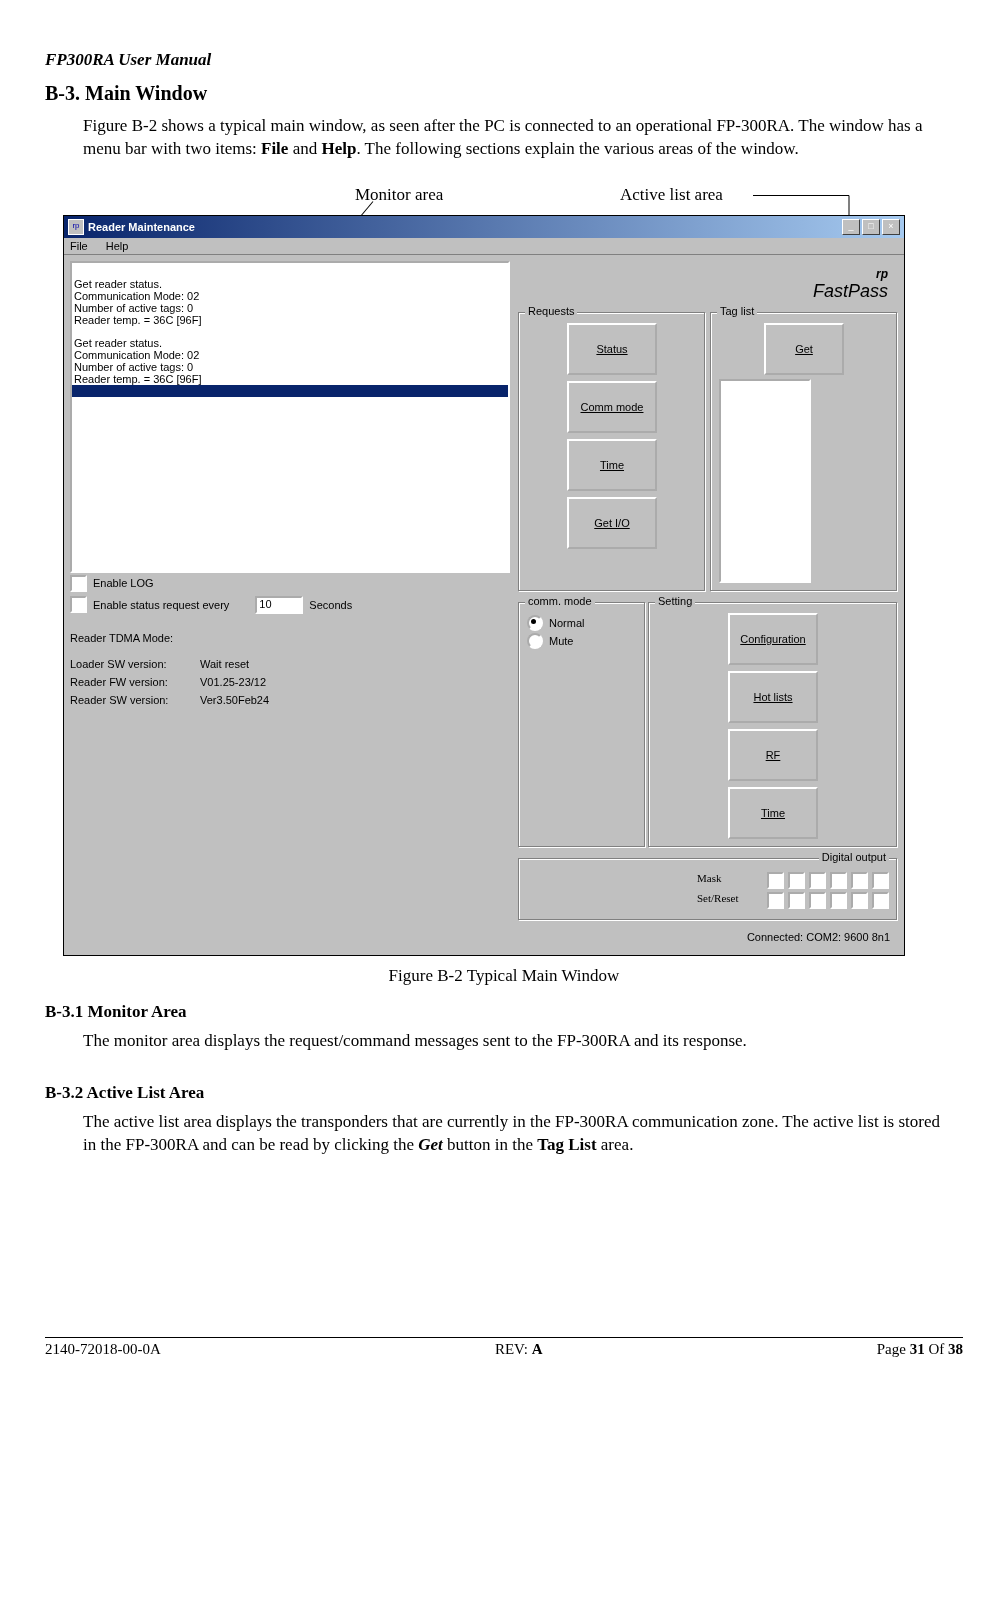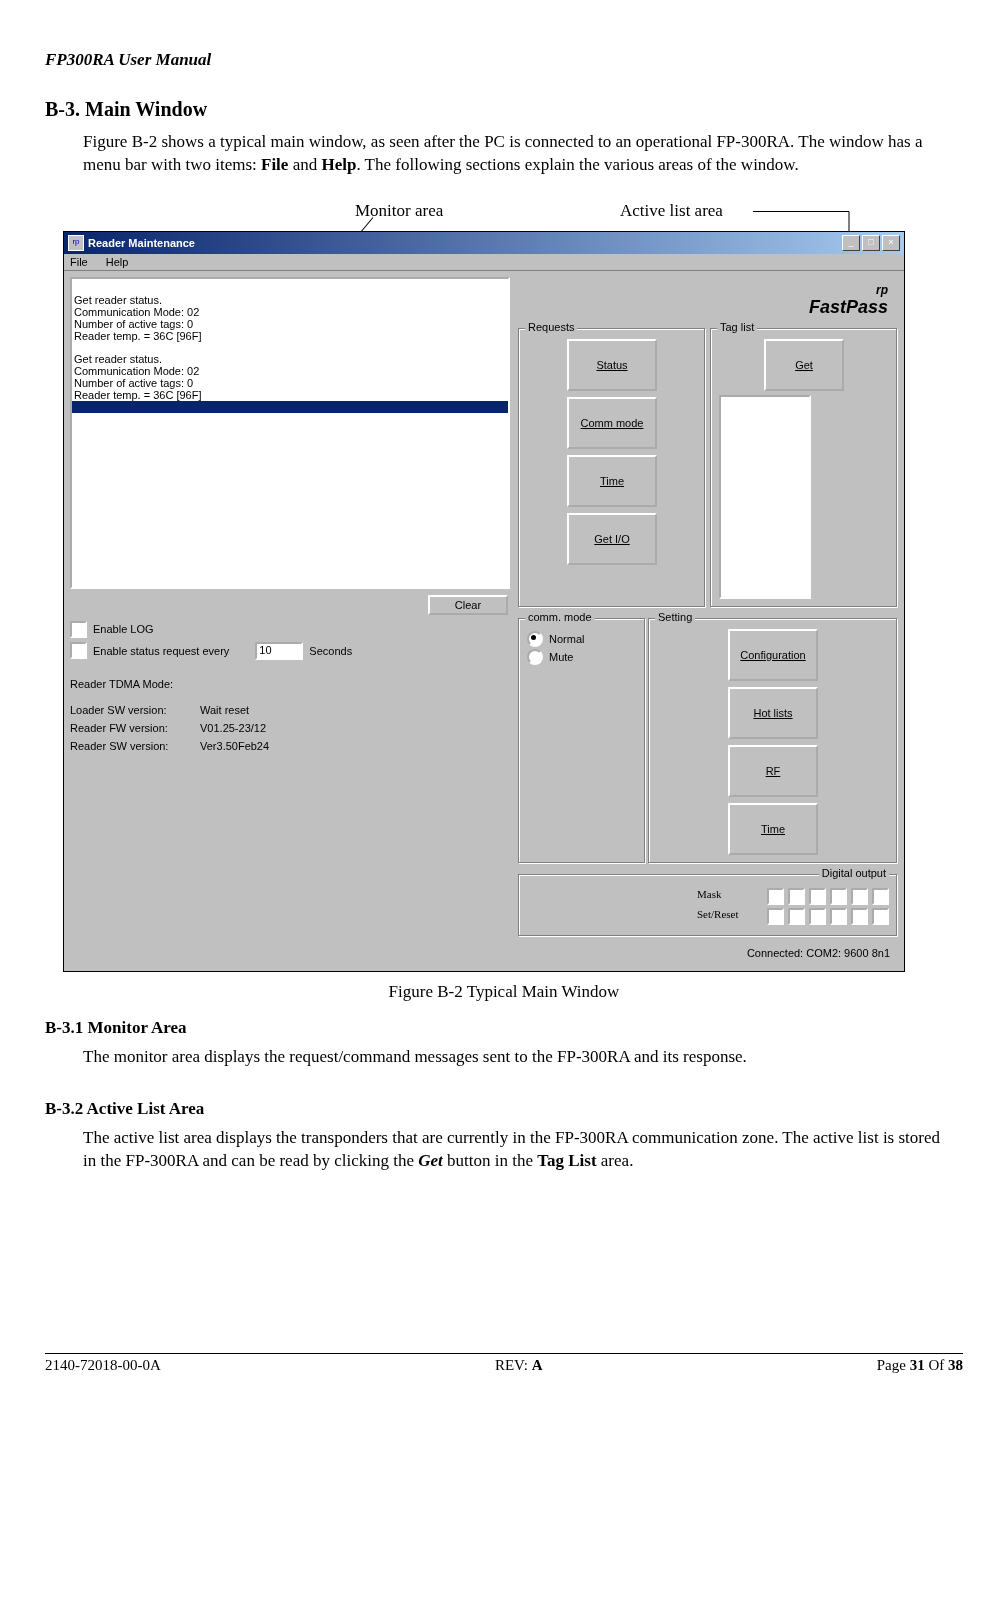--- a/index.html
+++ b/index.html
@@ -9,21 +9,21 @@
     margin: 0;
     padding: 50px 45px 30px 45px;
     background: #fff;
     width: 1008px;
     box-sizing: border-box;
   }
   .header-title {
     font-style: italic;
     font-weight: bold;
     font-size: 17px;
-    margin-bottom: 28px;
+    margin-bottom: 12px;
   }
   h2 {
     font-size: 20px;
     font-weight: bold;
     margin: 0 0 10px 0;
   }
   .body-para {
     font-size: 17px;
     margin: 0 12px 6px 38px;
     line-height: 1.35;
@@ -157,21 +157,21 @@
   }
   .btn-stack { display: flex; flex-direction: column; gap: 6px; align-items: center; }
   .midrow { display: flex; gap: 2px; }
   .logo-box {
     margin-left: auto;
     text-align: right;
     padding: 6px 10px 0 0;
   }
   .logo-fast {
     font-family: Arial, sans-serif;
-    font-weight: bold;
+    font-weight: normal;
     font-style: italic;
     font-size: 18px;
   }
   .logo-rp { font-size: 12px; font-weight: bold; font-style: italic; }
   .radio {
     width: 12px; height: 12px; border-radius: 50%;
     background: #fff; border: 2px inset #fff; display: inline-block;
     position: relative;
   }
   .radio.checked::after {
@@ -251,23 +251,20 @@
           <div>Communication Mode: 02</div>
           <div>Number of active tags: 0</div>
           <div>Reader temp. = 36C [96F]</div>
           <div style="height:11px;"></div>
           <div>Get reader status.</div>
           <div>Communication Mode: 02</div>
           <div>Number of active tags: 0</div>
           <div>Reader temp. = 36C [96F]</div>
           <span class="sel">&nbsp;</span>
         </div>
-        <div class="under-monitor">
-          <span class="btn3d">Clear</span>
-        </div>
         <div class="checkbox-row">
           <span class="chk"></span>
           <span>Enable LOG</span>
         </div>
         <div class="checkbox-row">
           <span class="chk"></span>
           <span>Enable status request every</span>
           <span style="width:14px;"></span>
           <span class="textfield">10</span>
           <span>Seconds</span>

